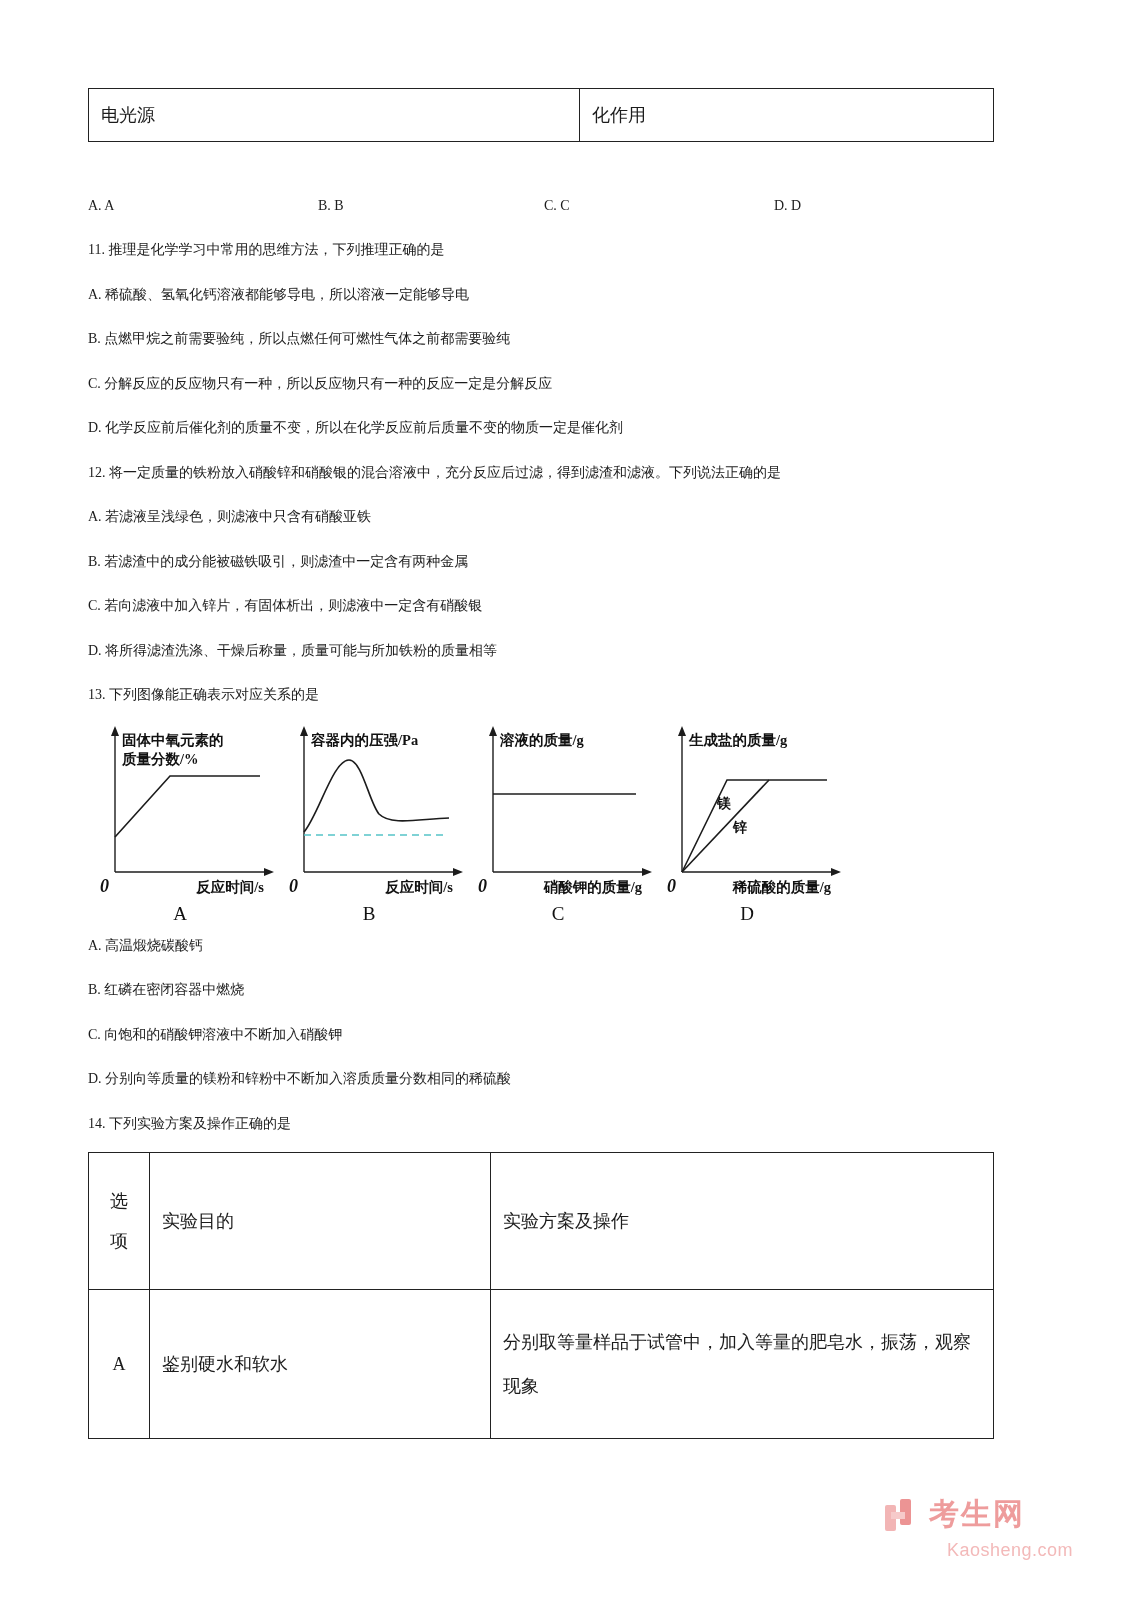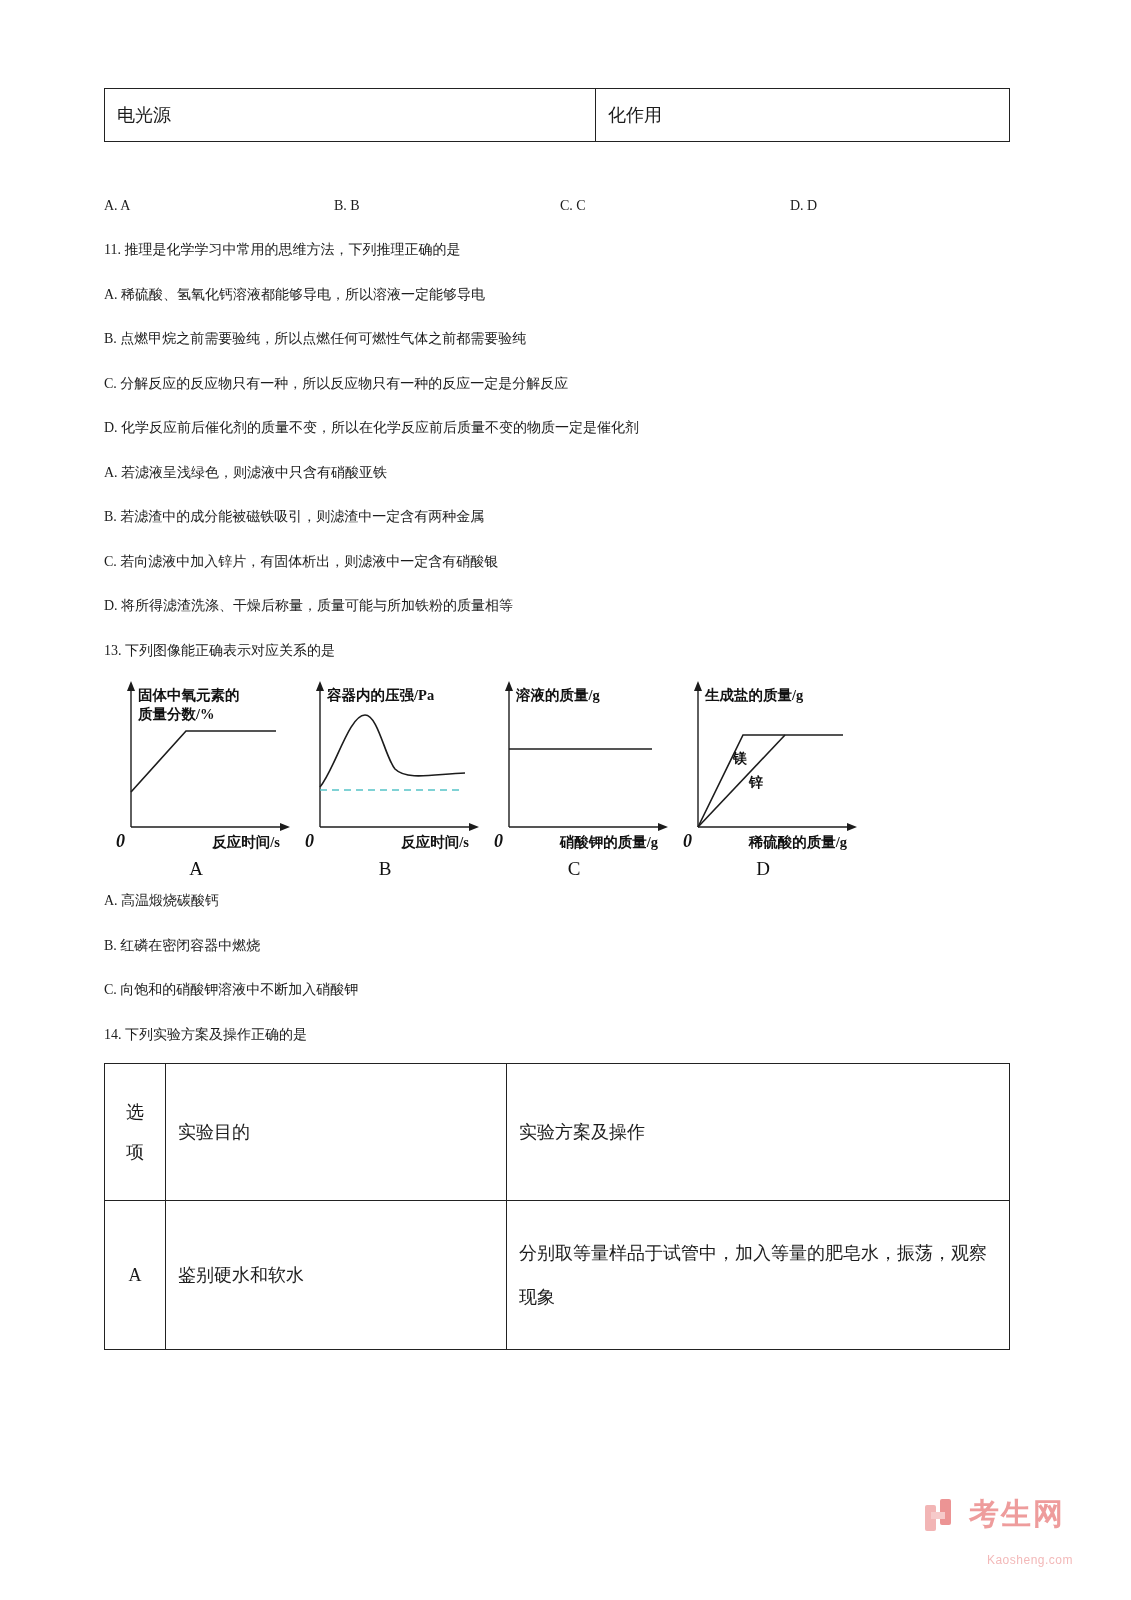--- a/index.html
+++ b/index.html
@@ -4,21 +4,21 @@
 <style>
   html,body { margin:0; padding:0; background:#ffffff; }
   .page {
     position:relative;
     width:1131px; height:1600px;
     background:#ffffff;
     font-family:"Liberation Serif","DejaVu Serif",serif;
     color:#1c1c1c;
     overflow:hidden;
   }
-  .content { position:absolute; left:104px; top:0; width:906px; }
+  .content { position:absolute; left:88px; top:0; width:906px; }
 
   p { margin:0; font-size:14px; line-height:44.5px; }
 
   
   table.top-table { width:100%; border-collapse:collapse; margin-top:88px; table-layout:fixed; }
   table.top-table td { border:1px solid #222; height:52px; padding:0 12px; font-size:18px; }
   table.top-table td.c1 { width:51.5%; }
 
   
   .answers-row { position:relative; height:44px; margin-top:42px; font-size:14px; }
@@ -45,21 +45,21 @@
   table.q14-table .col1 { width:60px; text-align:center; padding:0; }
   table.q14-table .col2 { width:316px; }
   table.q14-table .hrow td { height:102px; }
   table.q14-table .drow td { height:114px; line-height:44px; }
   td.option-head { white-space:pre-line; line-height:40px; }
 
   
   .watermark { position:absolute; right:58px; top:1494px; text-align:left; font-family:"Liberation Sans","DejaVu Sans",sans-serif; }
   .wm-row { display:flex; align-items:center; gap:8px; }
   .wm-name { font-size:30px; font-weight:bold; color:#ee9c9c; letter-spacing:2px; }
-  .wm-url { font-size:12px; color:#f3b9b9; margin-top:18px; margin-left:46px; letter-spacing:0.5px;padding-left:18px; }
+  .wm-url { font-size:18px; color:#f3b9b9; margin-top:5px; margin-left:46px; letter-spacing:0.5px;padding-left:18px; }
 </style>
 </head>
 <body>
 
 <div class="page">
   <div class="content">
 
     <table class="top-table">
       <tbody>
       <tr>
@@ -75,20 +75,21 @@
       <span class="a3">C. C</span>
       <span class="a4">D. D</span>
     </div>
 
     <p>11. 推理是化学学习中常用的思维方法，下列推理正确的是</p>
     <p>A. 稀硫酸、氢氧化钙溶液都能够导电，所以溶液一定能够导电</p>
     <p>B. 点燃甲烷之前需要验纯，所以点燃任何可燃性气体之前都需要验纯</p>
     <p>C. 分解反应的反应物只有一种，所以反应物只有一种的反应一定是分解反应</p>
     <p>D. 化学反应前后催化剂的质量不变，所以在化学反应前后质量不变的物质一定是催化剂</p>
 
+    <p>12. 将一定质量的铁粉放入硝酸锌和硝酸银的混合溶液中，充分反应后过滤，得到滤渣和滤液。下列说法正确的是</p>
     <p>A. 若滤液呈浅绿色，则滤液中只含有硝酸亚铁</p>
     <p>B. 若滤渣中的成分能被磁铁吸引，则滤渣中一定含有两种金属</p>
     <p>C. 若向滤液中加入锌片，有固体析出，则滤液中一定含有硝酸银</p>
     <p>D. 将所得滤渣洗涤、干燥后称量，质量可能与所加铁粉的质量相等</p>
 
     <p>13. 下列图像能正确表示对应关系的是</p>
 
     <div class="charts-row">
 
       <div class="chart">
@@ -150,20 +151,21 @@
           <text class="axlabel" x="174" y="170" text-anchor="end">稀硫酸的质量/g</text>
           <text class="chart-letter" x="90" y="198" text-anchor="middle">D</text>
         </svg>
       </div>
 
     </div>
 
     <p>A. 高温煅烧碳酸钙</p>
     <p>B. 红磷在密闭容器中燃烧</p>
     <p>C. 向饱和的硝酸钾溶液中不断加入硝酸钾</p>
+    <p>D. 分别向等质量的镁粉和锌粉中不断加入溶质质量分数相同的稀硫酸</p>
 
     <p>14. 下列实验方案及操作正确的是</p>
 
     <table class="q14-table">
       <tbody>
       <tr class="hrow">
         <td class="col1 option-head">选
 项</td>
         <td class="col2">实验目的</td>
         <td class="col3">实验方案及操作</td>

